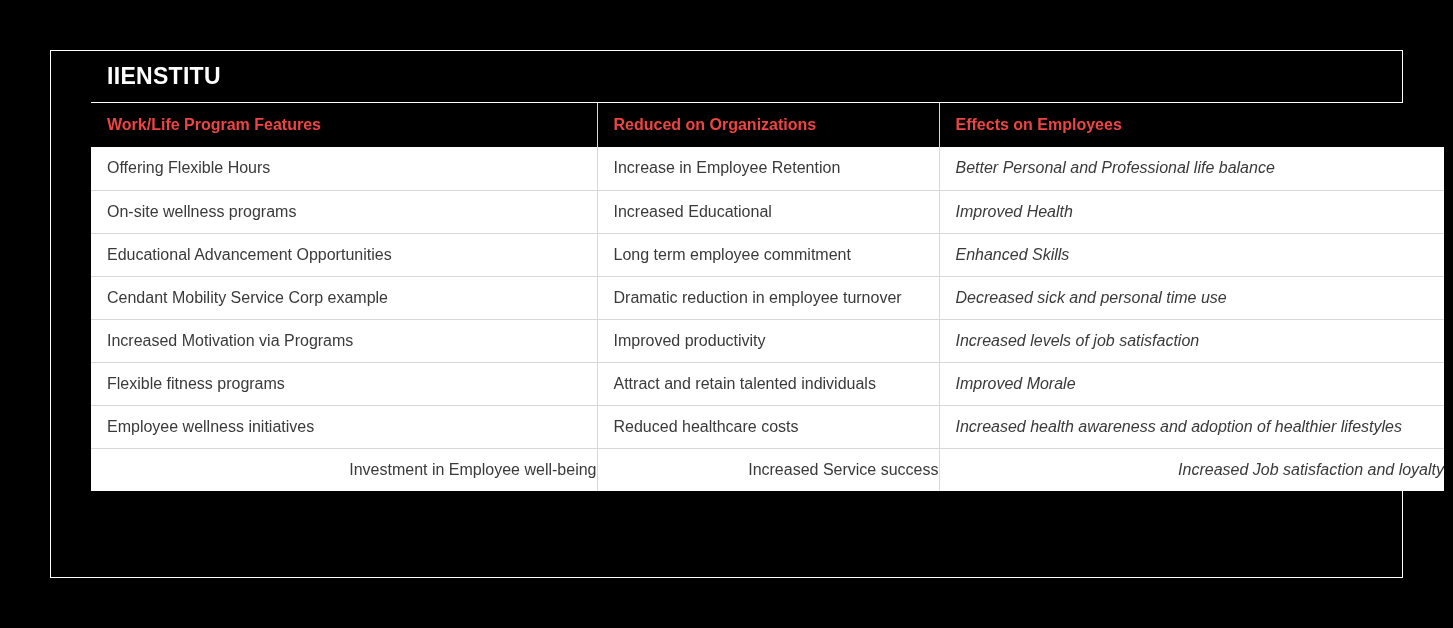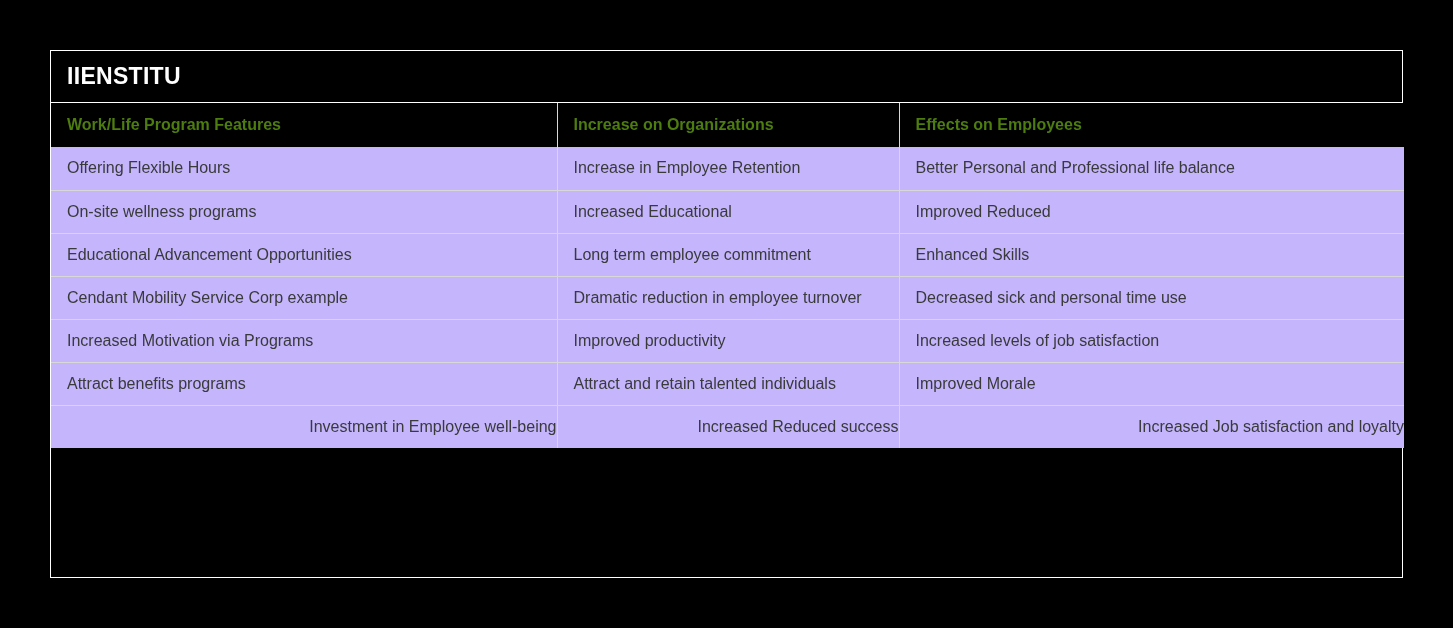--- a/index.html
+++ b/index.html
@@ -11,20 +11,21 @@
     overflow: hidden;
   }
   .table-card {
     position: absolute;
     left: 50px;
     top: 50px;
     width: 1353px;
     height: 528px;
     border: 1px solid #ffffff;
     background: #000000;
+    padding-left: 40px;
   }
   .title-bar {
     height: 52px;
     background: #000000;
     border-bottom: 1px solid #ffffff;
     display: flex;
     align-items: center;
     padding-left: 16px;
   }
   .title-bar h1 {
@@ -37,96 +38,101 @@
     width: 100%;
     border-collapse: collapse;
     table-layout: fixed;
   }
   col.c1 { width: 506px; }
   col.c2 { width: 342px; }
   col.c3 { width: 505px; }
   thead th {
     height: 44px;
     background: #000000;
-    color: #4d7c0f;
+    color: #ef4444;
     font-size: 16px;
     font-weight: bold;
     text-align: left;
     padding-left: 16px;
     vertical-align: middle;
     border-right: 1px solid #d8d8d8;
   }
   thead th:last-child { border-right: none; }
   tbody td {
     height: 43px;
-    background: #c4b5fd;
+    background: #ffffff;
     color: #3a3a3a;
     font-size: 16px;
     text-align: left;
     padding-left: 16px;
     vertical-align: middle;
     border-right: 1px solid #d8d8d8;
     border-bottom: 1px solid #d8d8d8;
     white-space: nowrap;
     overflow: hidden;
   }
-  tbody td:last-child { border-right: none; }
+  tbody td:last-child { border-right: none; font-style: italic; }
   tbody tr:last-child td { border-bottom: none; text-align: right; }
 </style>
 </head>
 <body>
 
 <div class="table-card">
   <div class="title-bar">
     <h1>IIENSTITU</h1>
   </div>
   <table class="data-table">
     <colgroup>
       <col class="c1">
         <col class="c2">
         <col class="c3">
     </colgroup>
     <thead>
       <tr>
         <th>Work/Life Program Features</th>
-        <th>Increase on Organizations</th>
+        <th>Reduced on Organizations</th>
         <th>Effects on Employees</th>
       </tr>
     </thead>
     <tbody id="table-body">
         <tr>
           <td>Offering Flexible Hours</td>
           <td>Increase in Employee Retention</td>
           <td>Better Personal and Professional life balance</td>
         </tr>
         <tr>
           <td>On-site wellness programs</td>
           <td>Increased Educational</td>
-          <td>Improved Reduced</td>
+          <td>Improved Health</td>
         </tr>
         <tr>
           <td>Educational Advancement Opportunities</td>
           <td>Long term employee commitment</td>
           <td>Enhanced Skills</td>
         </tr>
         <tr>
           <td>Cendant Mobility Service Corp example</td>
           <td>Dramatic reduction in employee turnover</td>
           <td>Decreased sick and personal time use</td>
         </tr>
         <tr>
           <td>Increased Motivation via Programs</td>
           <td>Improved productivity</td>
           <td>Increased levels of job satisfaction</td>
         </tr>
         <tr>
-          <td>Attract benefits programs</td>
+          <td>Flexible fitness programs</td>
           <td>Attract and retain talented individuals</td>
           <td>Improved Morale</td>
         </tr>
         <tr>
+          <td>Employee wellness initiatives</td>
+          <td>Reduced healthcare costs</td>
+          <td>Increased health awareness and adoption of healthier lifestyles</td>
+        </tr>
+        <tr>
           <td>Investment in Employee well-being</td>
-          <td>Increased Reduced success</td>
+          <td>Increased Service success</td>
           <td>Increased Job satisfaction and loyalty</td>
         </tr>
       </tbody>
   </table>
 </div>
 
 </body></html>

